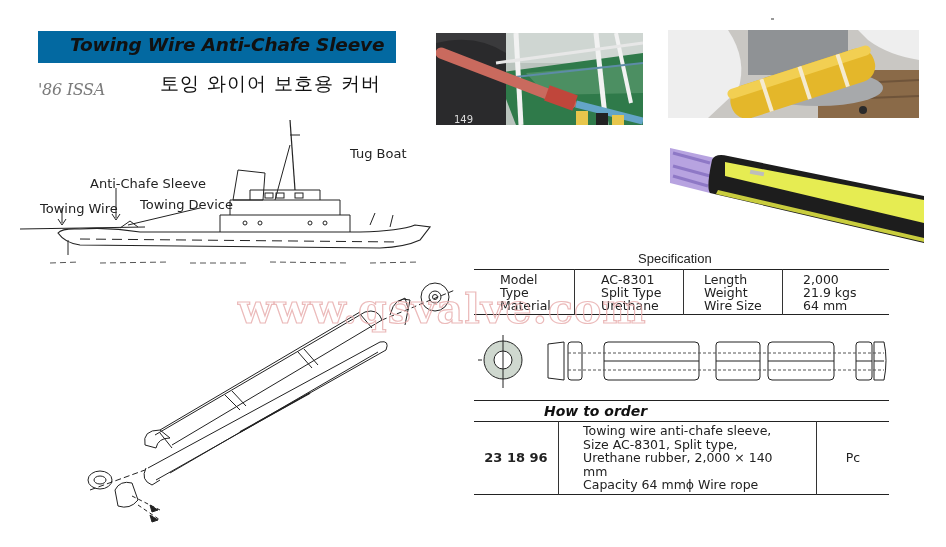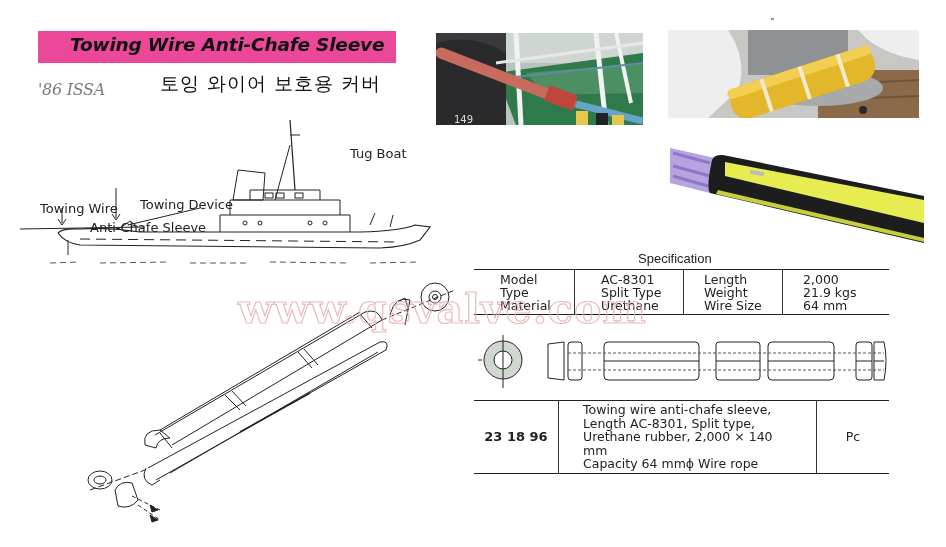--- a/index.html
+++ b/index.html
@@ -1,18 +1,18 @@
 <!DOCTYPE html>
 <html><head>
 <meta charset="utf-8">
 <style>
   html, body { margin: 0; padding: 0; background: #ffffff; }
   body { width: 946px; height: 547px; position: relative; overflow: hidden; font-family: "Liberation Sans", sans-serif; color: #111; }
 
-  .title-banner { position: absolute; left: 38px; top: 31px; width: 358px; height: 32px; background: #ec4899; }
+  .title-banner { position: absolute; left: 38px; top: 31px; width: 358px; height: 32px; background: #0369a1; }
   .title-text { position: absolute; left: 32px; top: 3px; font-family: "DejaVu Sans", sans-serif; font-weight: bold; font-style: italic; font-size: 18.5px; color: #111; white-space: nowrap; letter-spacing: -0.2px; }
 
   .issa { position: absolute; left: 38px; top: 80px; font-family: "DejaVu Serif", serif; font-style: italic; font-size: 16px; color: #7a7a7a; letter-spacing: -0.3px; }
   .korean { position: absolute; left: 160px; top: 71px; font-size: 19px; color: #111; font-family: "DejaVu Sans", sans-serif; letter-spacing: 1px; }
 
   .photo { position: absolute; overflow: hidden; }
   .photo svg { display: block; }
   .photo1 { left: 436px; top: 33px; width: 207px; height: 92px; }
   .photo2 { left: 668px; top: 30px; width: 251px; height: 88px; }
   .photo3 { left: 670px; top: 148px; width: 254px; height: 97px; }
@@ -144,21 +144,21 @@
     <line x1="370" y1="112" x2="373" y2="100"></line>
 
     <path d="M30,148 L60,147 M80,148 L150,147 M170,148 L230,148 M250,147 L330,148 M350,148 L400,147" stroke-dasharray="6 4" stroke="#555"></path>
 
     <line x1="42" y1="93" x2="42" y2="108"></line>
     <path d="M38,104 L42,110 L46,104"></path>
     <line x1="96" y1="73" x2="96" y2="103"></line>
     <path d="M92,99 L96,105 L100,99"></path>
   </svg>
   <span class="tug-label" style="left:330px; top:31px;">Tug Boat</span>
-  <span class="tug-label" style="left:70px; top:61px;margin-top:44px;">Anti-Chafe Sleeve</span>
+  <span class="tug-label" style="left:70px; top:61px;">Anti-Chafe Sleeve</span>
   <span class="tug-label" style="left:8px; top:86px;margin-left:12px;">Towing Wire</span>
   <span class="tug-label" style="left:120px; top:82px;">Towing Device</span>
 </div>
 
 <div class="sleeve-drawing">
   <svg width="400" height="250" viewBox="0 0 400 250" fill="none" stroke="#222" stroke-width="1">
 
     <path d="M95,155 L305,32 Q318,28 322,40 L112,165"></path>
     <path d="M85,165 Q82,150 100,150 L110,158 Q98,158 96,168Z"></path>
     <path d="M100,150 L300,32"></path>
@@ -243,27 +243,28 @@
     </g>
     <line x1="130" y1="31" x2="225" y2="31"></line>
     <line x1="242" y1="31" x2="286" y2="31"></line>
     <line x1="294" y1="31" x2="360" y2="31"></line>
     <line x1="382" y1="31" x2="398" y2="31"></line>
     <line x1="400" y1="31" x2="410" y2="31"></line>
   </svg>
 </div>
 
 <div class="order-wrap">
+  <div class="order-title">How to order</div>
   <table class="order">
     <tbody>
         <tr>
       <td class="order-code">23 18 96</td>
       <td class="order-desc">
         <div>Towing wire anti-chafe sleeve,</div>
-        <div>Length AC-8301, Split type,</div>
+        <div>Size AC-8301, Split type,</div>
         <div>Urethane rubber, 2,000 × 140 mm</div>
         <div>Capacity 64 mmϕ Wire rope</div>
       </td>
       <td class="order-unit">Pc</td>
     </tr>
   </tbody>
     </table>
 </div>
 
 <div class="watermark">www.qsvalve.com</div>

